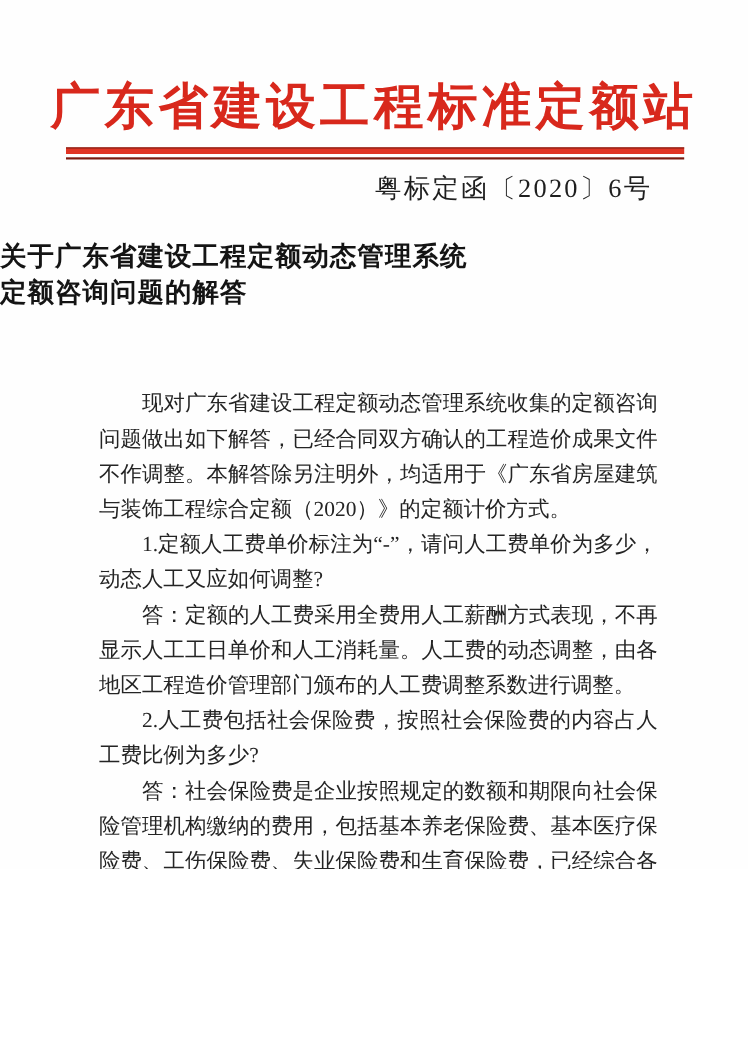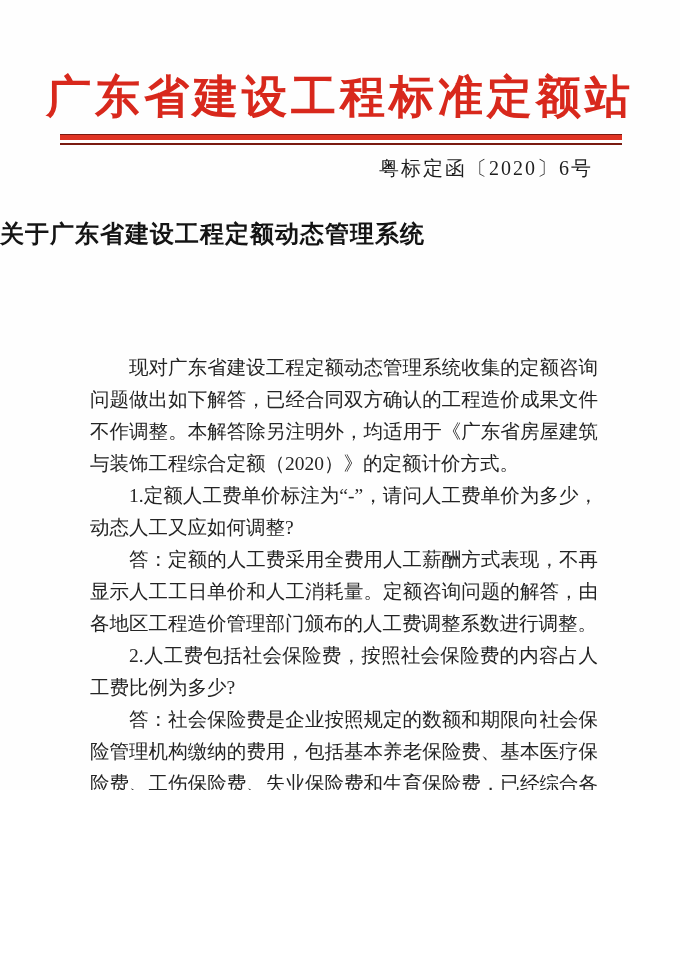--- a/index.html
+++ b/index.html
@@ -44,21 +44,21 @@
   }
   .rt-gap { height: 3px; }
   .rt-thin {
     height: 2px;
     background: var(--rule-dark, #7a1a10);
   }
   .doc-number {
     position: absolute;
     top: 155px;
     right: 87px;
-    font-size: 20px;
+    font-size: 24px;
     letter-spacing: 2px;
     color: #1e1e1e;
     font-family: "Liberation Serif", serif;
     white-space: nowrap;
   }
   
   .doc-title {
     position: absolute;
     top: 217px;
     left: 0;
@@ -122,26 +122,27 @@
   <div class="rule-top">
     <div class="rt-thick"></div>
     <div class="rt-gap"></div>
     <div class="rt-thin"></div>
   </div>
 
   <div class="doc-number">粤标定函〔2020〕6号</div>
 
   <div class="doc-title">
     <div class="t-line">关于广东省建设工程定额动态管理系统</div>
+    <div class="t-line">定额咨询问题的解答</div>
   </div>
 
   <div class="body-text">
     <p class="para">现对广东省建设工程定额动态管理系统收集的定额咨询问题做出如下解答，已经合同双方确认的工程造价成果文件不作调整。本解答除另注明外，均适用于《广东省房屋建筑与装饰工程综合定额（2020）》的定额计价方式。</p>
     <p class="para">1.定额人工费单价标注为“-”，请问人工费单价为多少，动态人工又应如何调整?</p>
-    <p class="para">答：定额的人工费采用全费用人工薪酬方式表现，不再显示人工工日单价和人工消耗量。定额咨询问题的解答，由各地区工程造价管理部门颁布的人工费调整系数进行调整。</p>
+    <p class="para">答：定额的人工费采用全费用人工薪酬方式表现，不再显示人工工日单价和人工消耗量。人工费的动态调整，由各地区工程造价管理部门颁布的人工费调整系数进行调整。</p>
     <p class="para">2.人工费包括社会保险费，按照社会保险费的内容占人工费比例为多少?</p>
     <p class="para">答：社会保险费是企业按照规定的数额和期限向社会保险管理机构缴纳的费用，包括基本养老保险费、基本医疗保险费、工伤保险费、失业保险费和生育保险费，已经综合各地情况考</p>
   </div>
 
   <div class="rule-bottom">
     <div class="rb-thin"></div>
     <div class="rb-gap"></div>
     <div class="rb-thick"></div>
   </div>
   <div class="fold-mark"></div>

